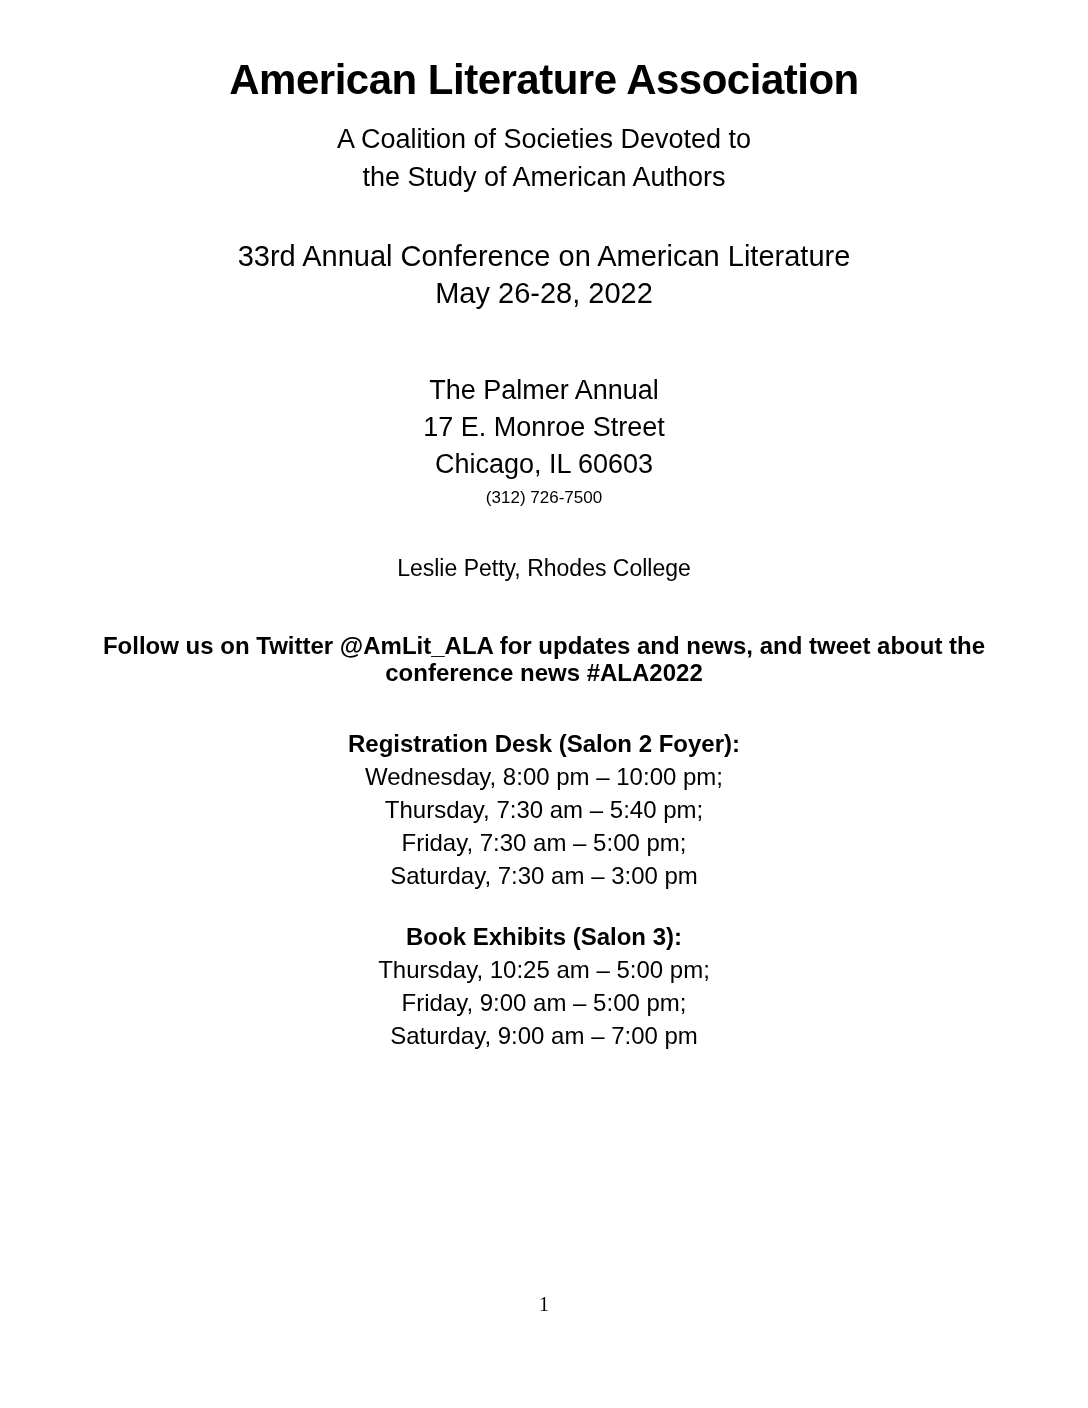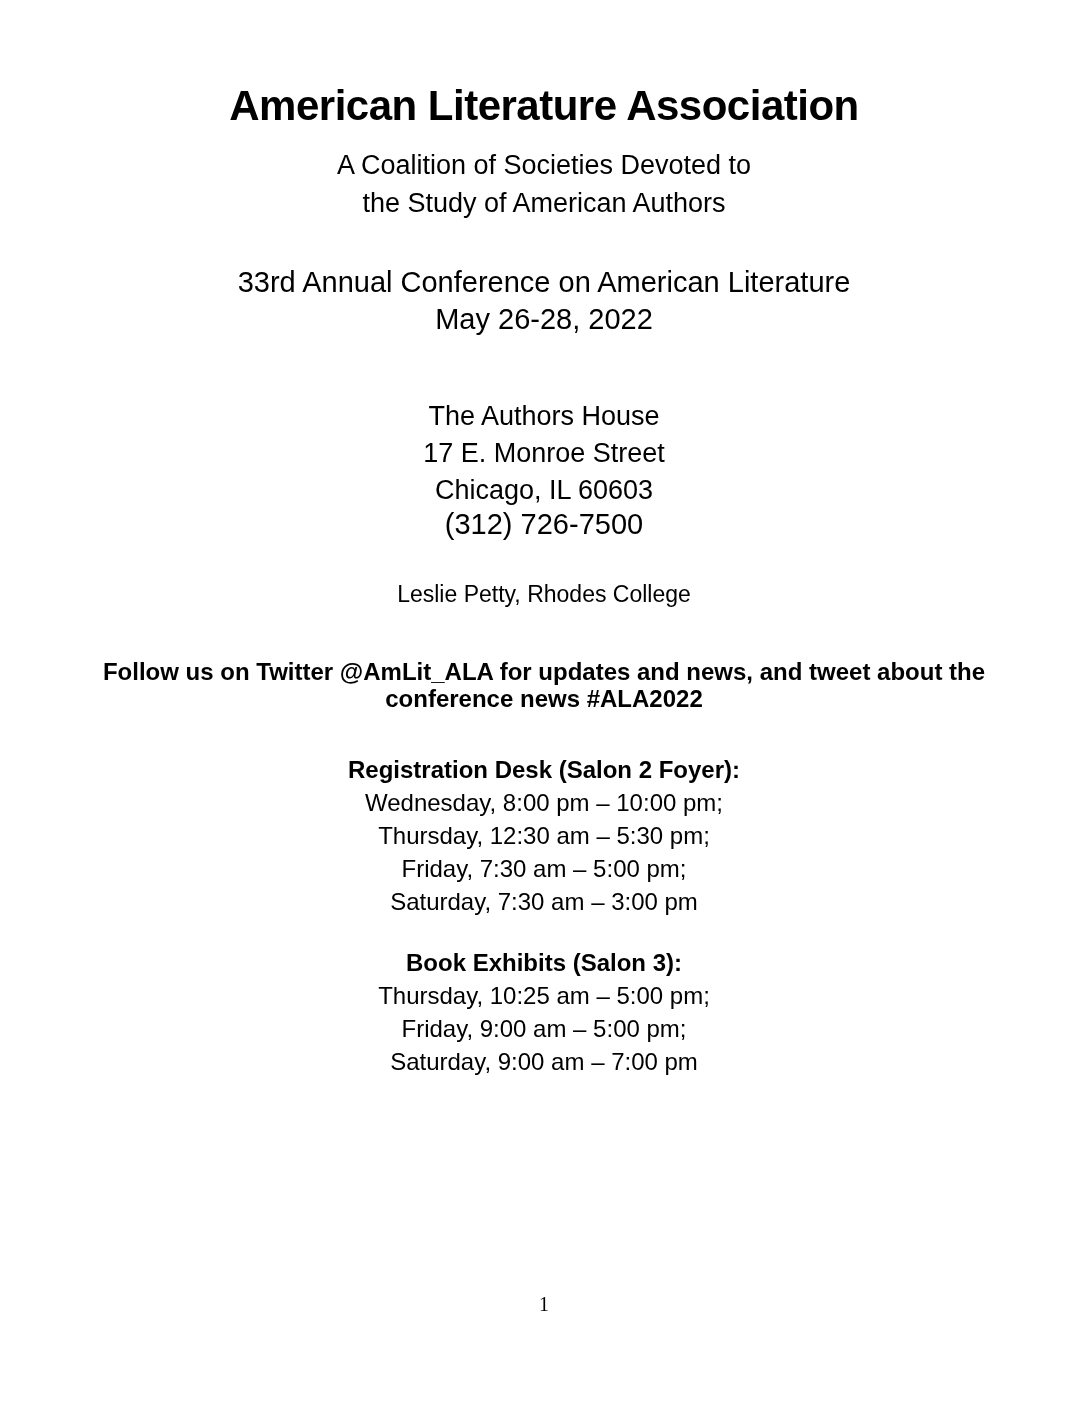--- a/index.html
+++ b/index.html
@@ -11,21 +11,21 @@
     position: relative;
     width: 936px;
     height: 1408px;
     margin: 0 auto;
     background: #ffffff;
     color: #000000;
     font-family: "Liberation Sans", sans-serif;
     text-align: center;
     overflow: hidden;
     box-sizing: border-box;
-    padding-top: 82px;
+    padding-top: 56px;
   }
   .doc-title {
     margin: 0;
     font-size: 42px;
     font-weight: bold;
     line-height: 48px;
     letter-spacing: -0.5px;
   }
   .subtitle {
     margin: 16px 0 0 0;
@@ -36,21 +36,21 @@
     margin: 42px 0 0 0;
     font-size: 29px;
     line-height: 37px;
   }
   .venue {
     margin: 60px 0 0 0;
     font-size: 27px;
     line-height: 37px;
   }
   .venue .phone {
-    font-size: 29px;
+    font-size: 17px;
     line-height: 30px;
   }
   .director {
     margin: 38px 0 0 0;
     font-size: 23px;
     line-height: 35px;
   }
   .social {
     margin: 46px 0 0 0;
     font-size: 24px;
@@ -88,39 +88,39 @@
     <div>A Coalition of Societies Devoted to</div>
     <div>the Study of American Authors</div>
   </div>
 
   <div class="conference">
     <div>33rd Annual Conference on American Literature</div>
     <div>May 26-28, 2022</div>
   </div>
 
   <div class="venue">
-    <div>The Authors House</div>
+    <div>The Palmer Annual</div>
     <div>17 E. Monroe Street</div>
     <div>Chicago, IL 60603</div>
     <div class="phone">(312) 726-7500</div>
   </div>
 
   <div class="director">
     <div>Leslie Petty, Rhodes College</div>
   </div>
 
   <div class="social">
     <div>Follow us on Twitter @AmLit_ALA for updates and news, and tweet about the</div>
     <div>conference news #ALA2022</div>
   </div>
 
   <div class="hours-block registration">
     <div class="hours-heading">Registration Desk (Salon 2 Foyer):</div>
     <div>Wednesday, 8:00 pm – 10:00 pm;</div>
-    <div>Thursday, 12:30 am – 5:30 pm;</div>
+    <div>Thursday, 7:30 am – 5:40 pm;</div>
     <div>Friday, 7:30 am – 5:00 pm;</div>
     <div>Saturday, 7:30 am – 3:00 pm</div>
   </div>
 
   <div class="hours-block book-exhibits">
     <div class="hours-heading">Book Exhibits (Salon 3):</div>
     <div>Thursday, 10:25 am – 5:00 pm;</div>
     <div>Friday, 9:00 am – 5:00 pm;</div>
     <div>Saturday, 9:00 am – 7:00 pm</div>
   </div>

